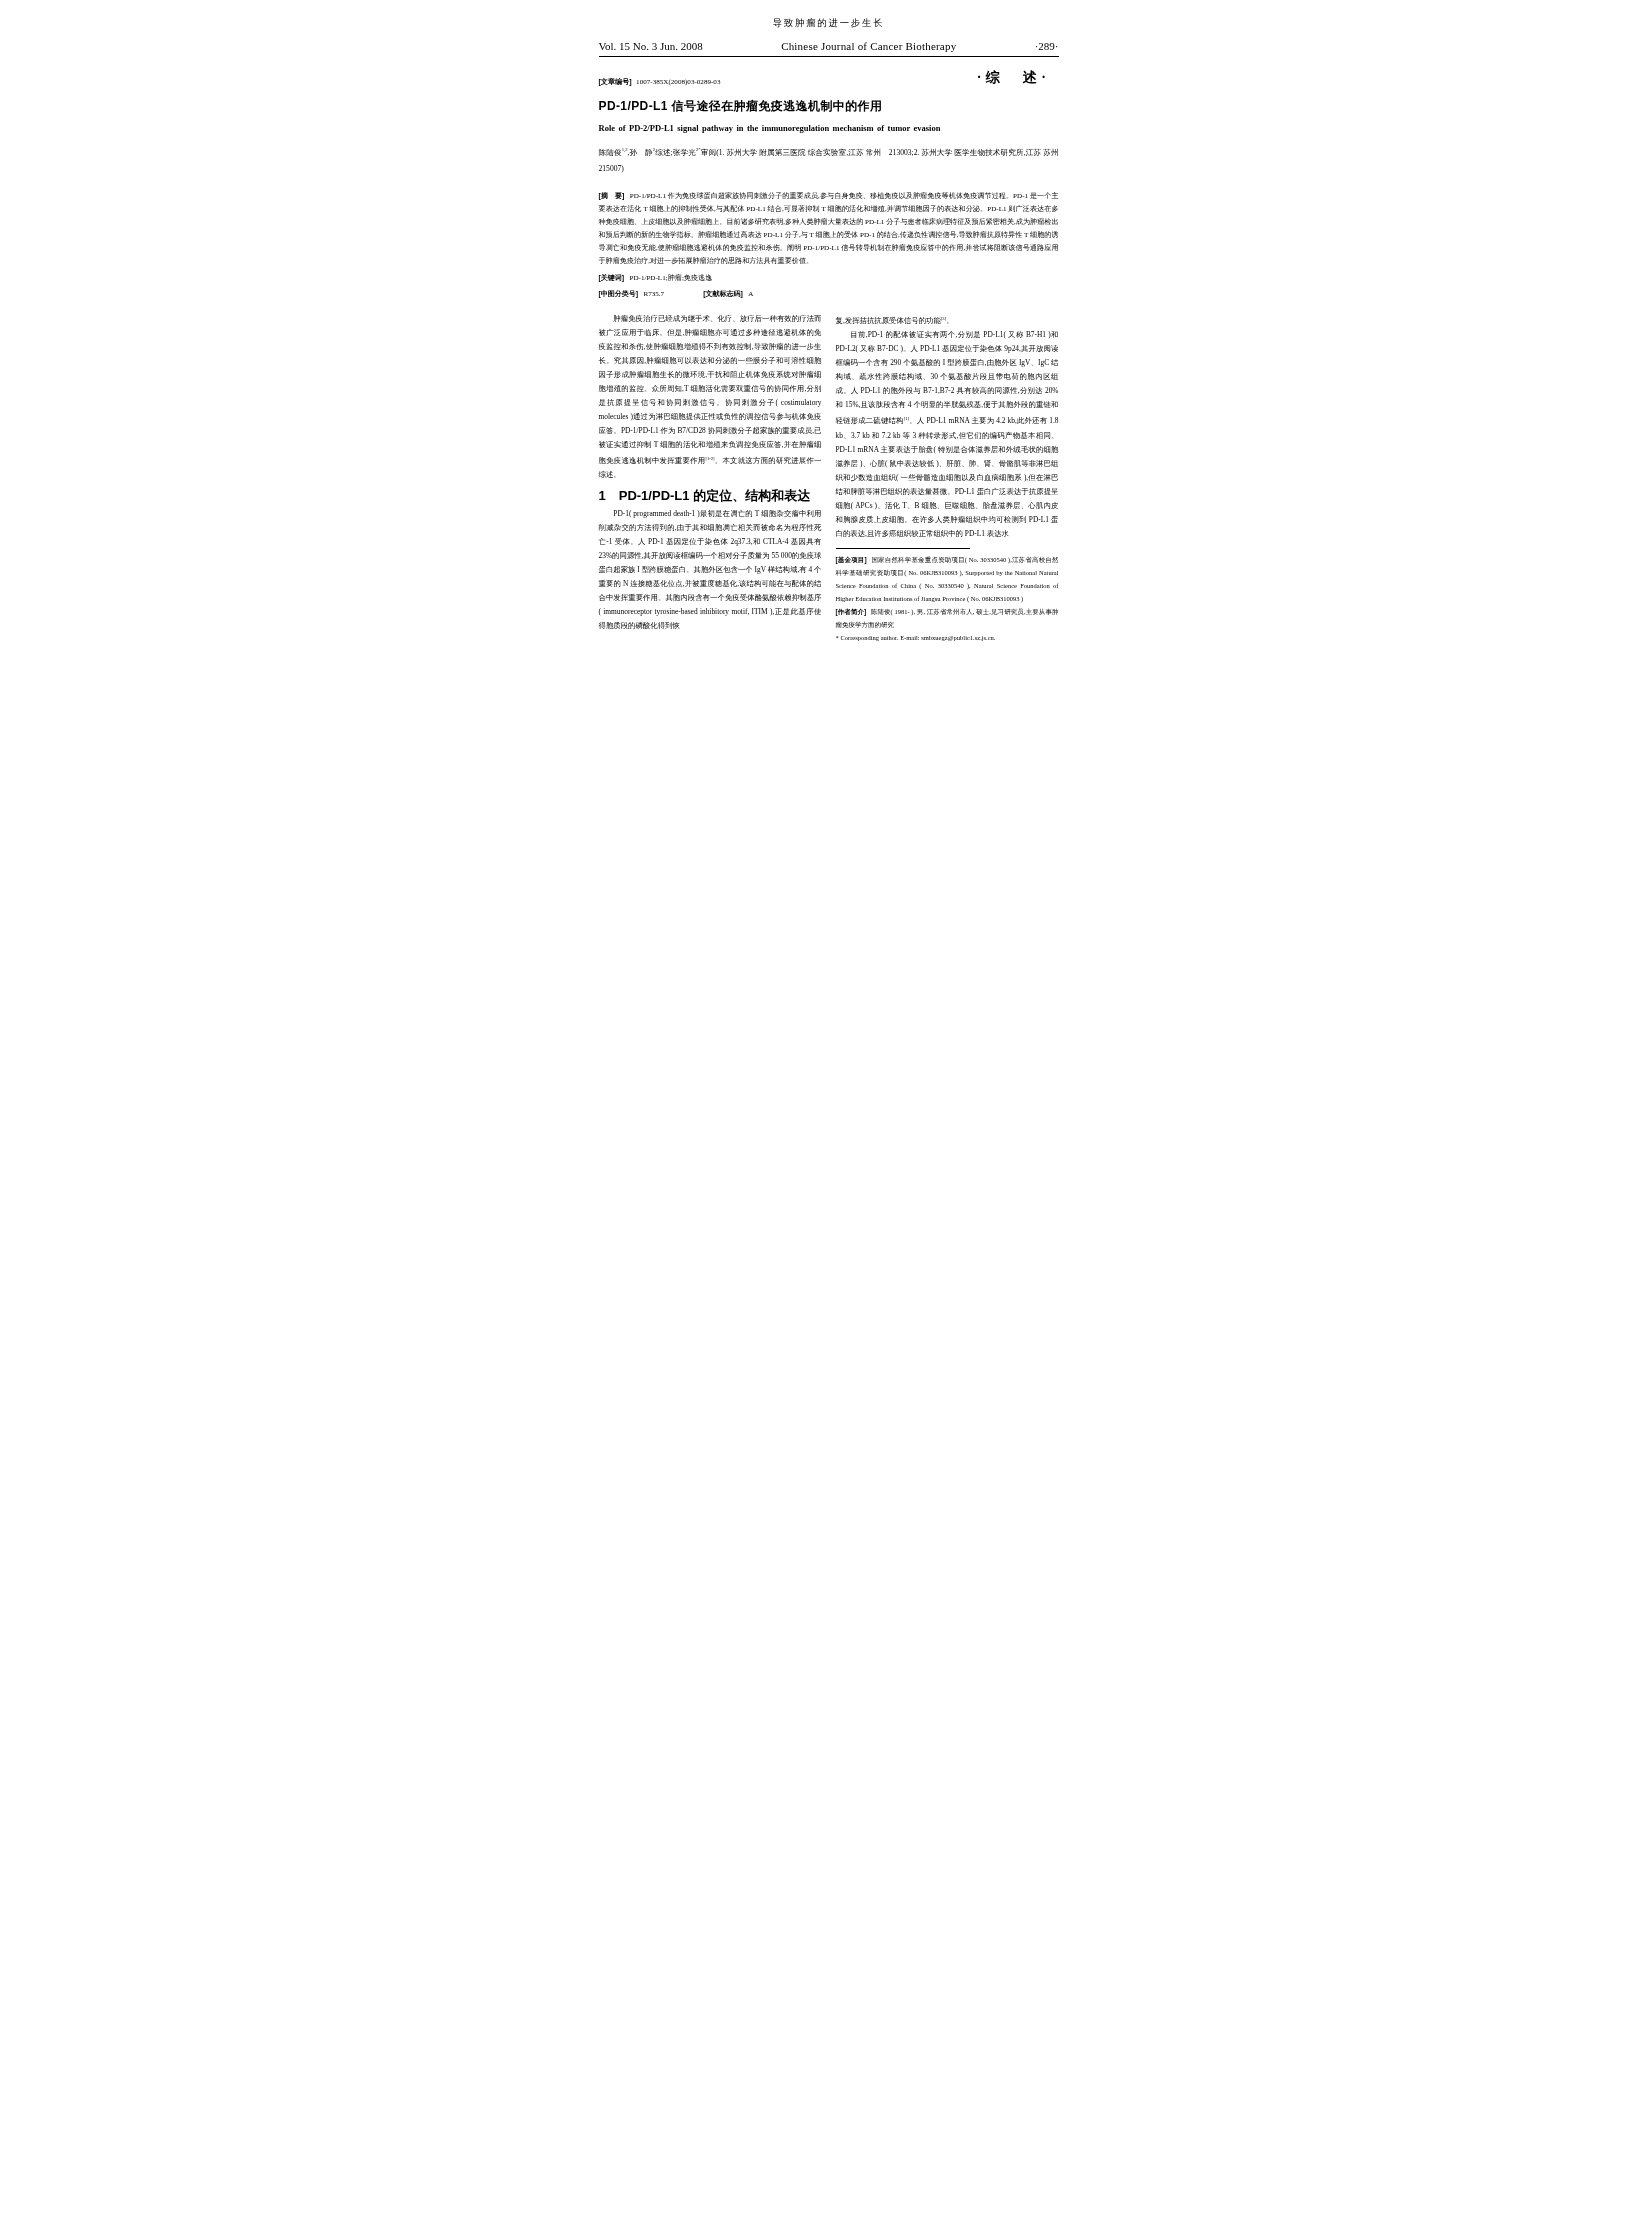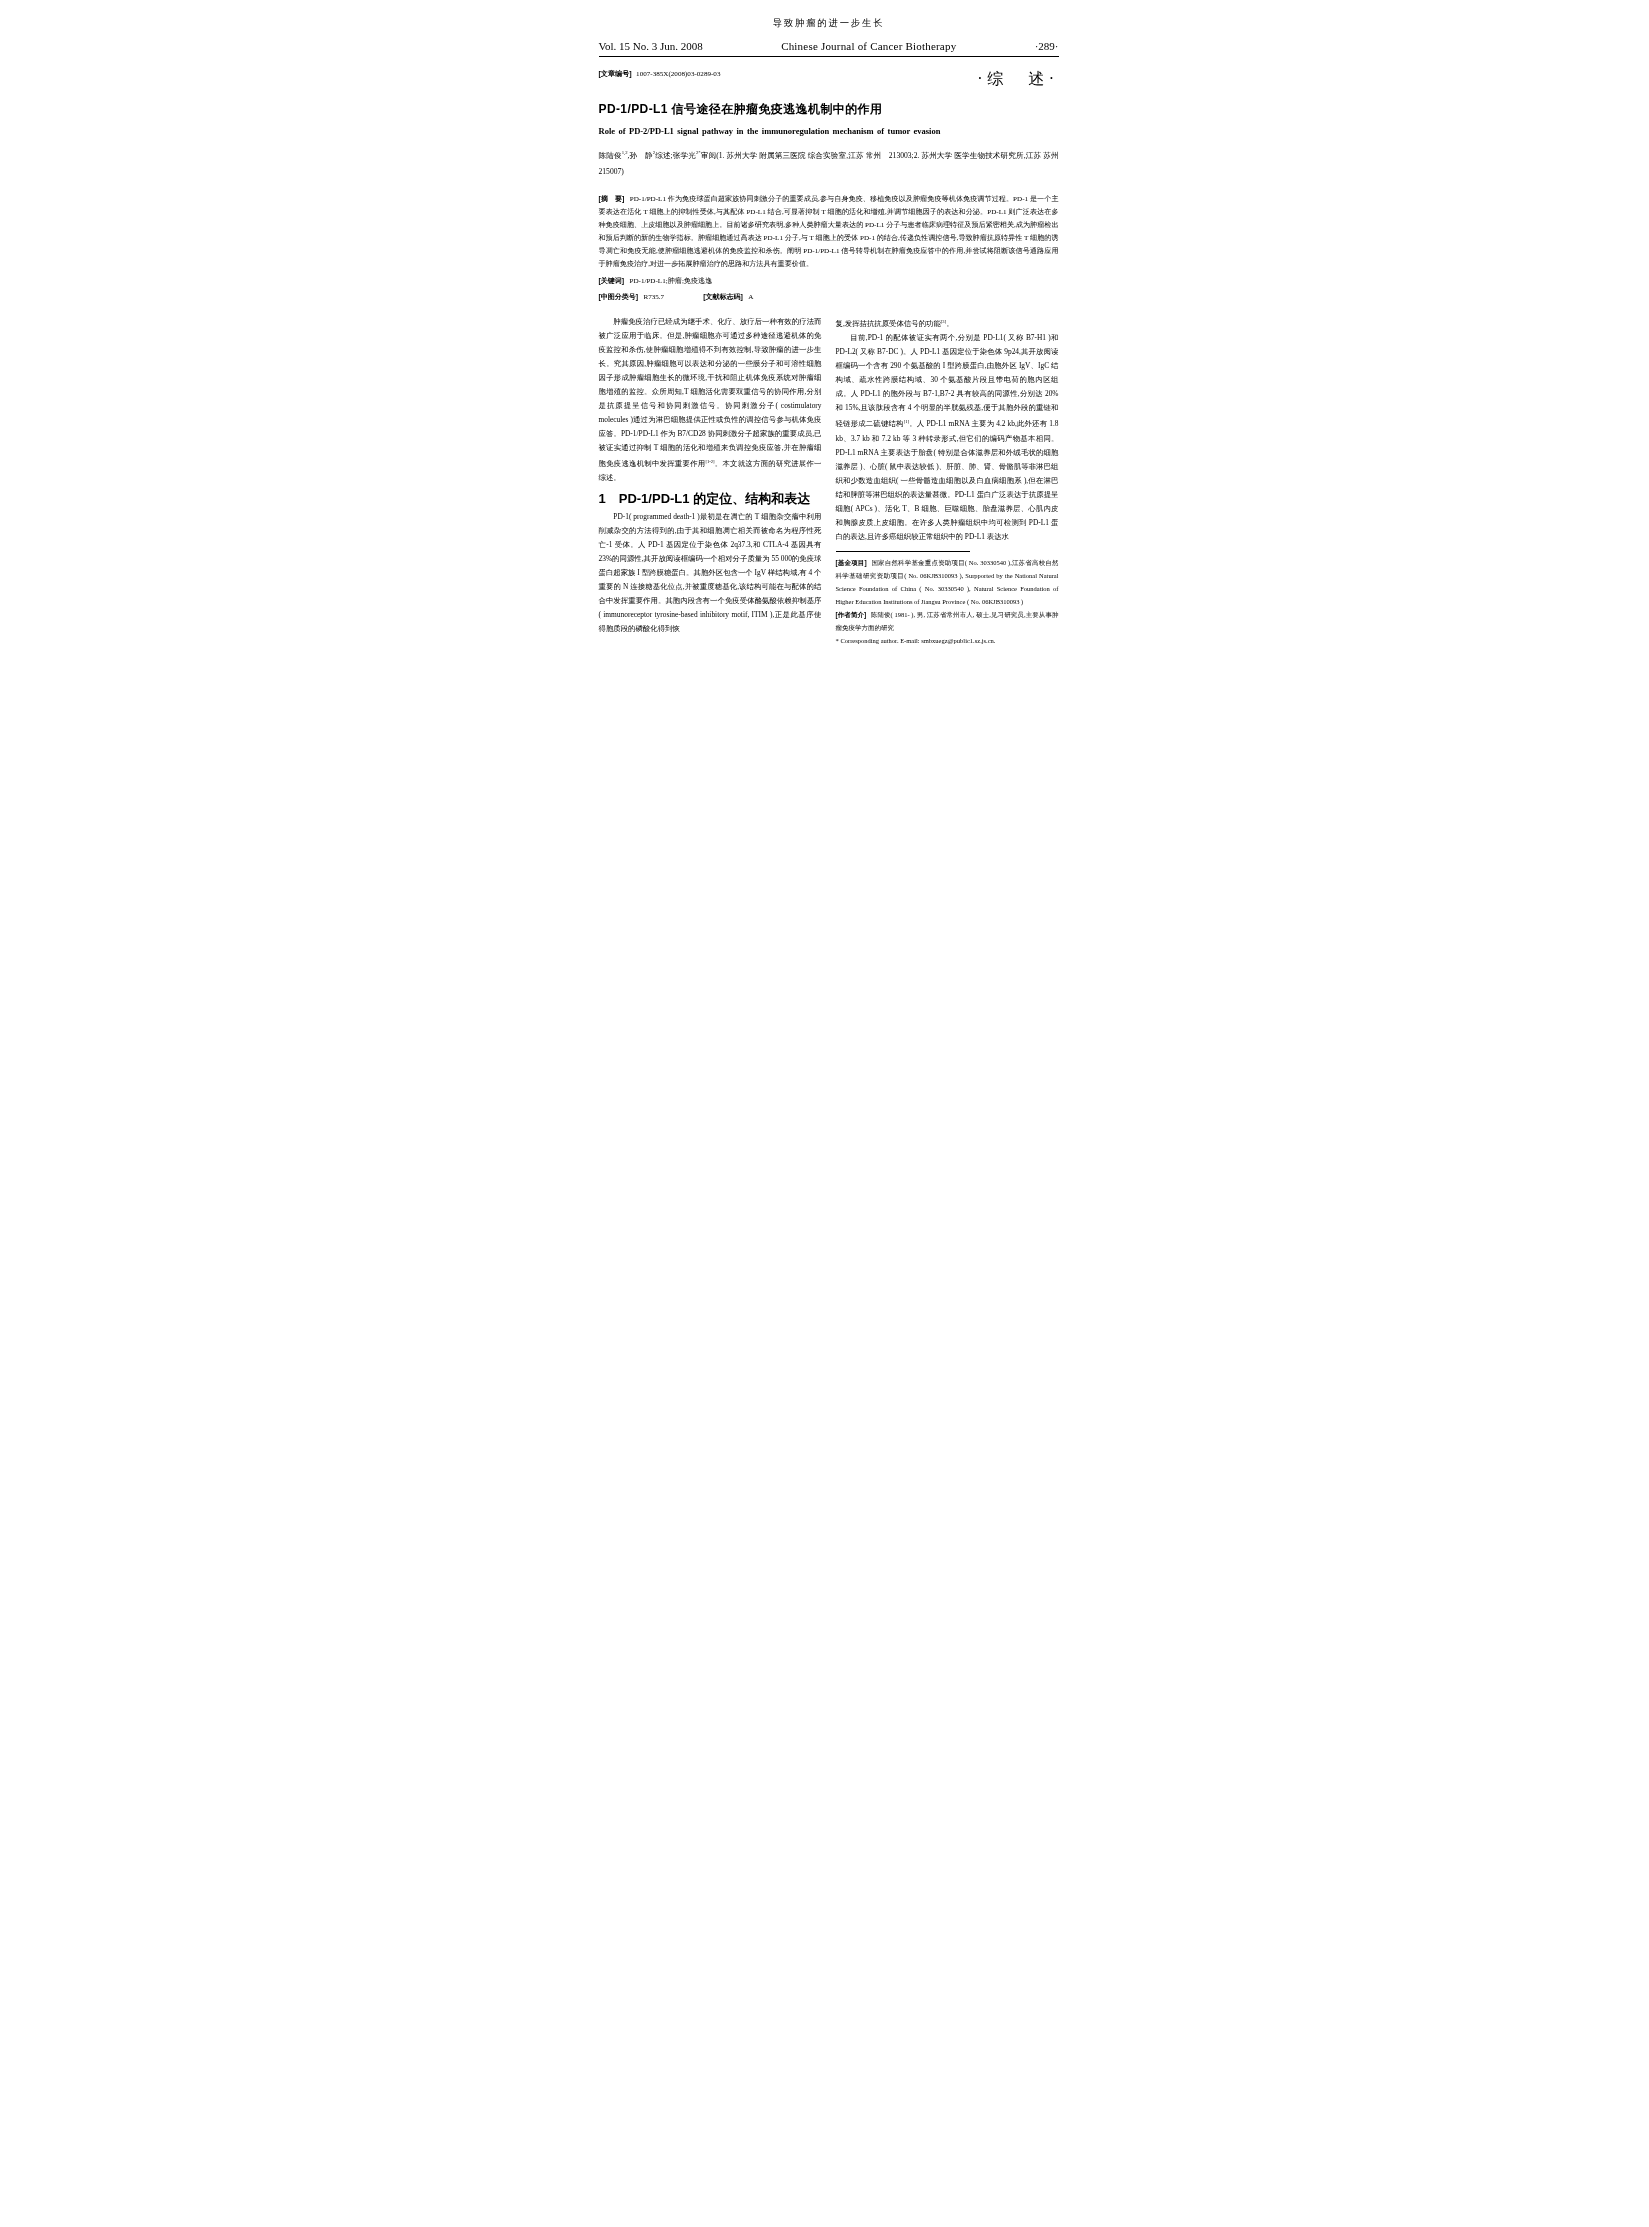--- a/index.html
+++ b/index.html
@@ -35,33 +35,34 @@
   .header-row .cjcb-en { letter-spacing: 0.2px; }
   .header-rule {
     border: none;
     border-top: 1.1px solid #000;
     margin: 4.5px 0 0 0;
   }
   
   .meta-row {
     display: flex;
     justify-content: space-between;
-    align-items: flex-start;
+    align-items: flex-end;
     margin-top: 11.6px;
   }
   .label {
     font-family: "Liberation Sans", "DejaVu Sans", sans-serif;
     font-weight: bold;
   }
   .article-no { font-size: 7.1px; }
   .article-no .label { font-size: 7.1px; margin-right: 4.5px; }
   .category {
-    font-size: 16px;
-    font-weight: 400;
+    font-size: 14px;
+    font-weight: 700;
     letter-spacing: 4.5px;
+    margin-right: 8px;
   }
   
   .title-cn {
     margin: 11.6px 0 0 0;
     font-size: 12px;
     font-weight: bold;
     font-family: "Liberation Sans", "DejaVu Sans", sans-serif;
     letter-spacing: 0.4px;
   }
   .title-en {

